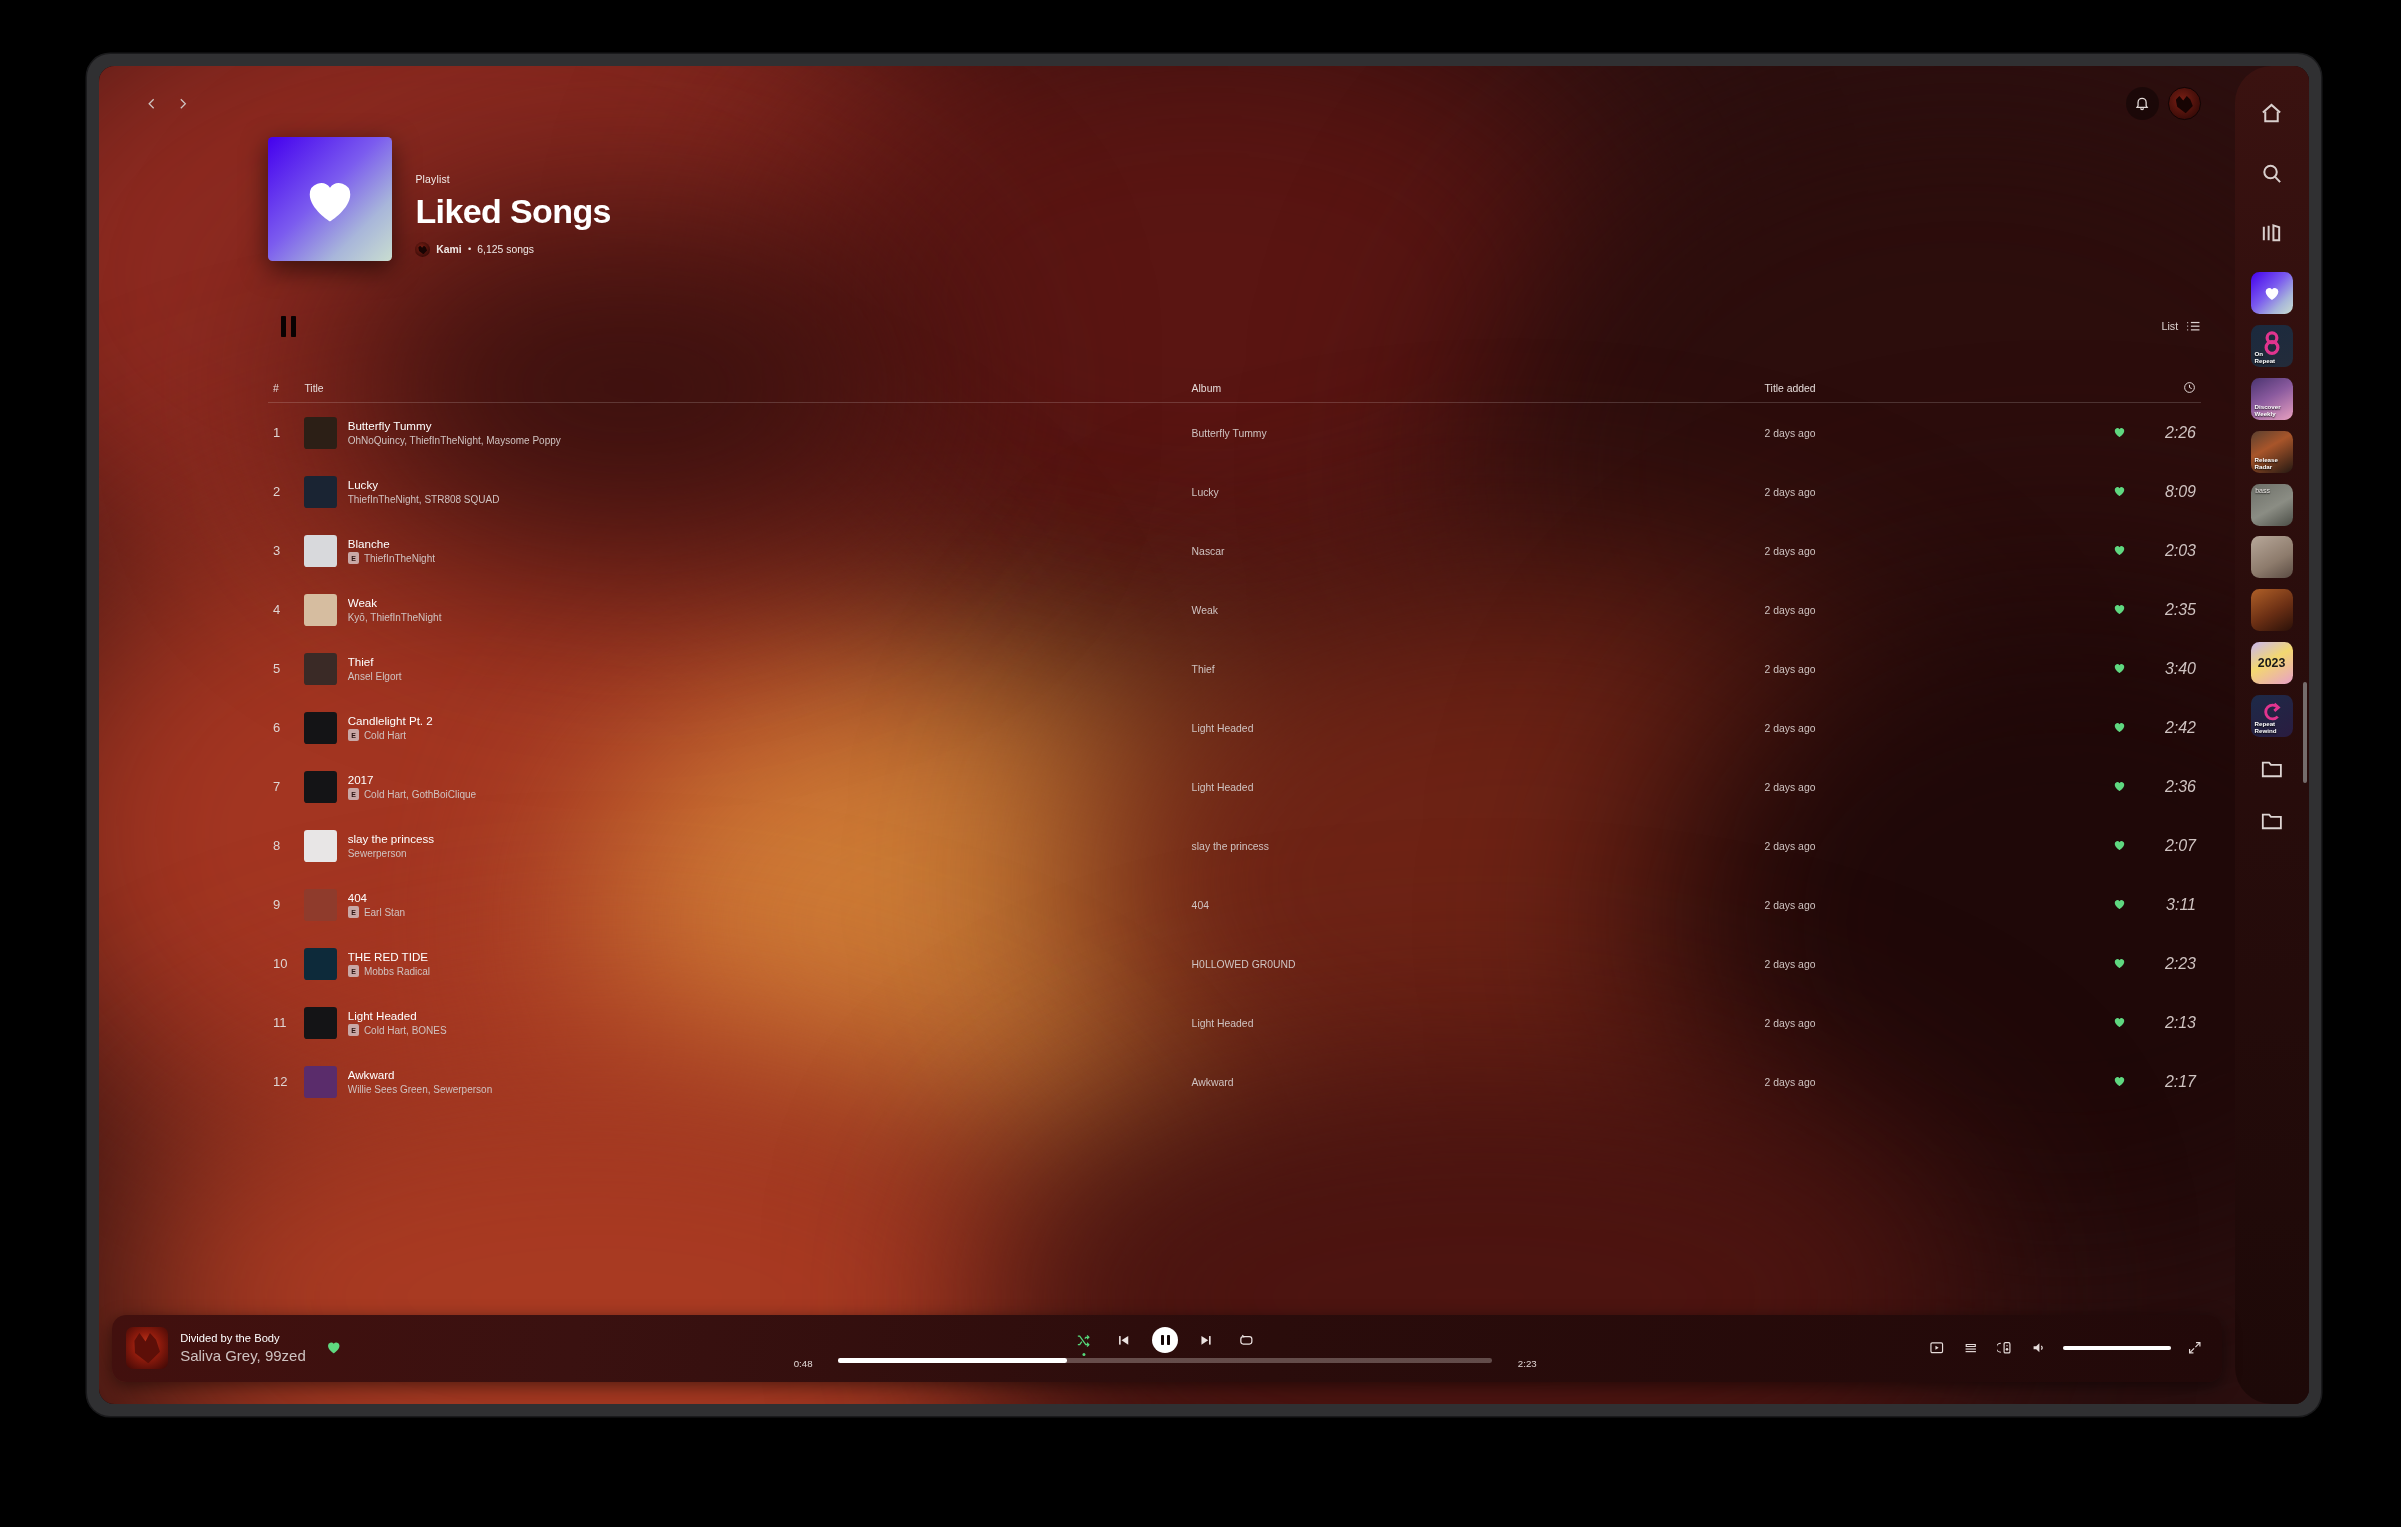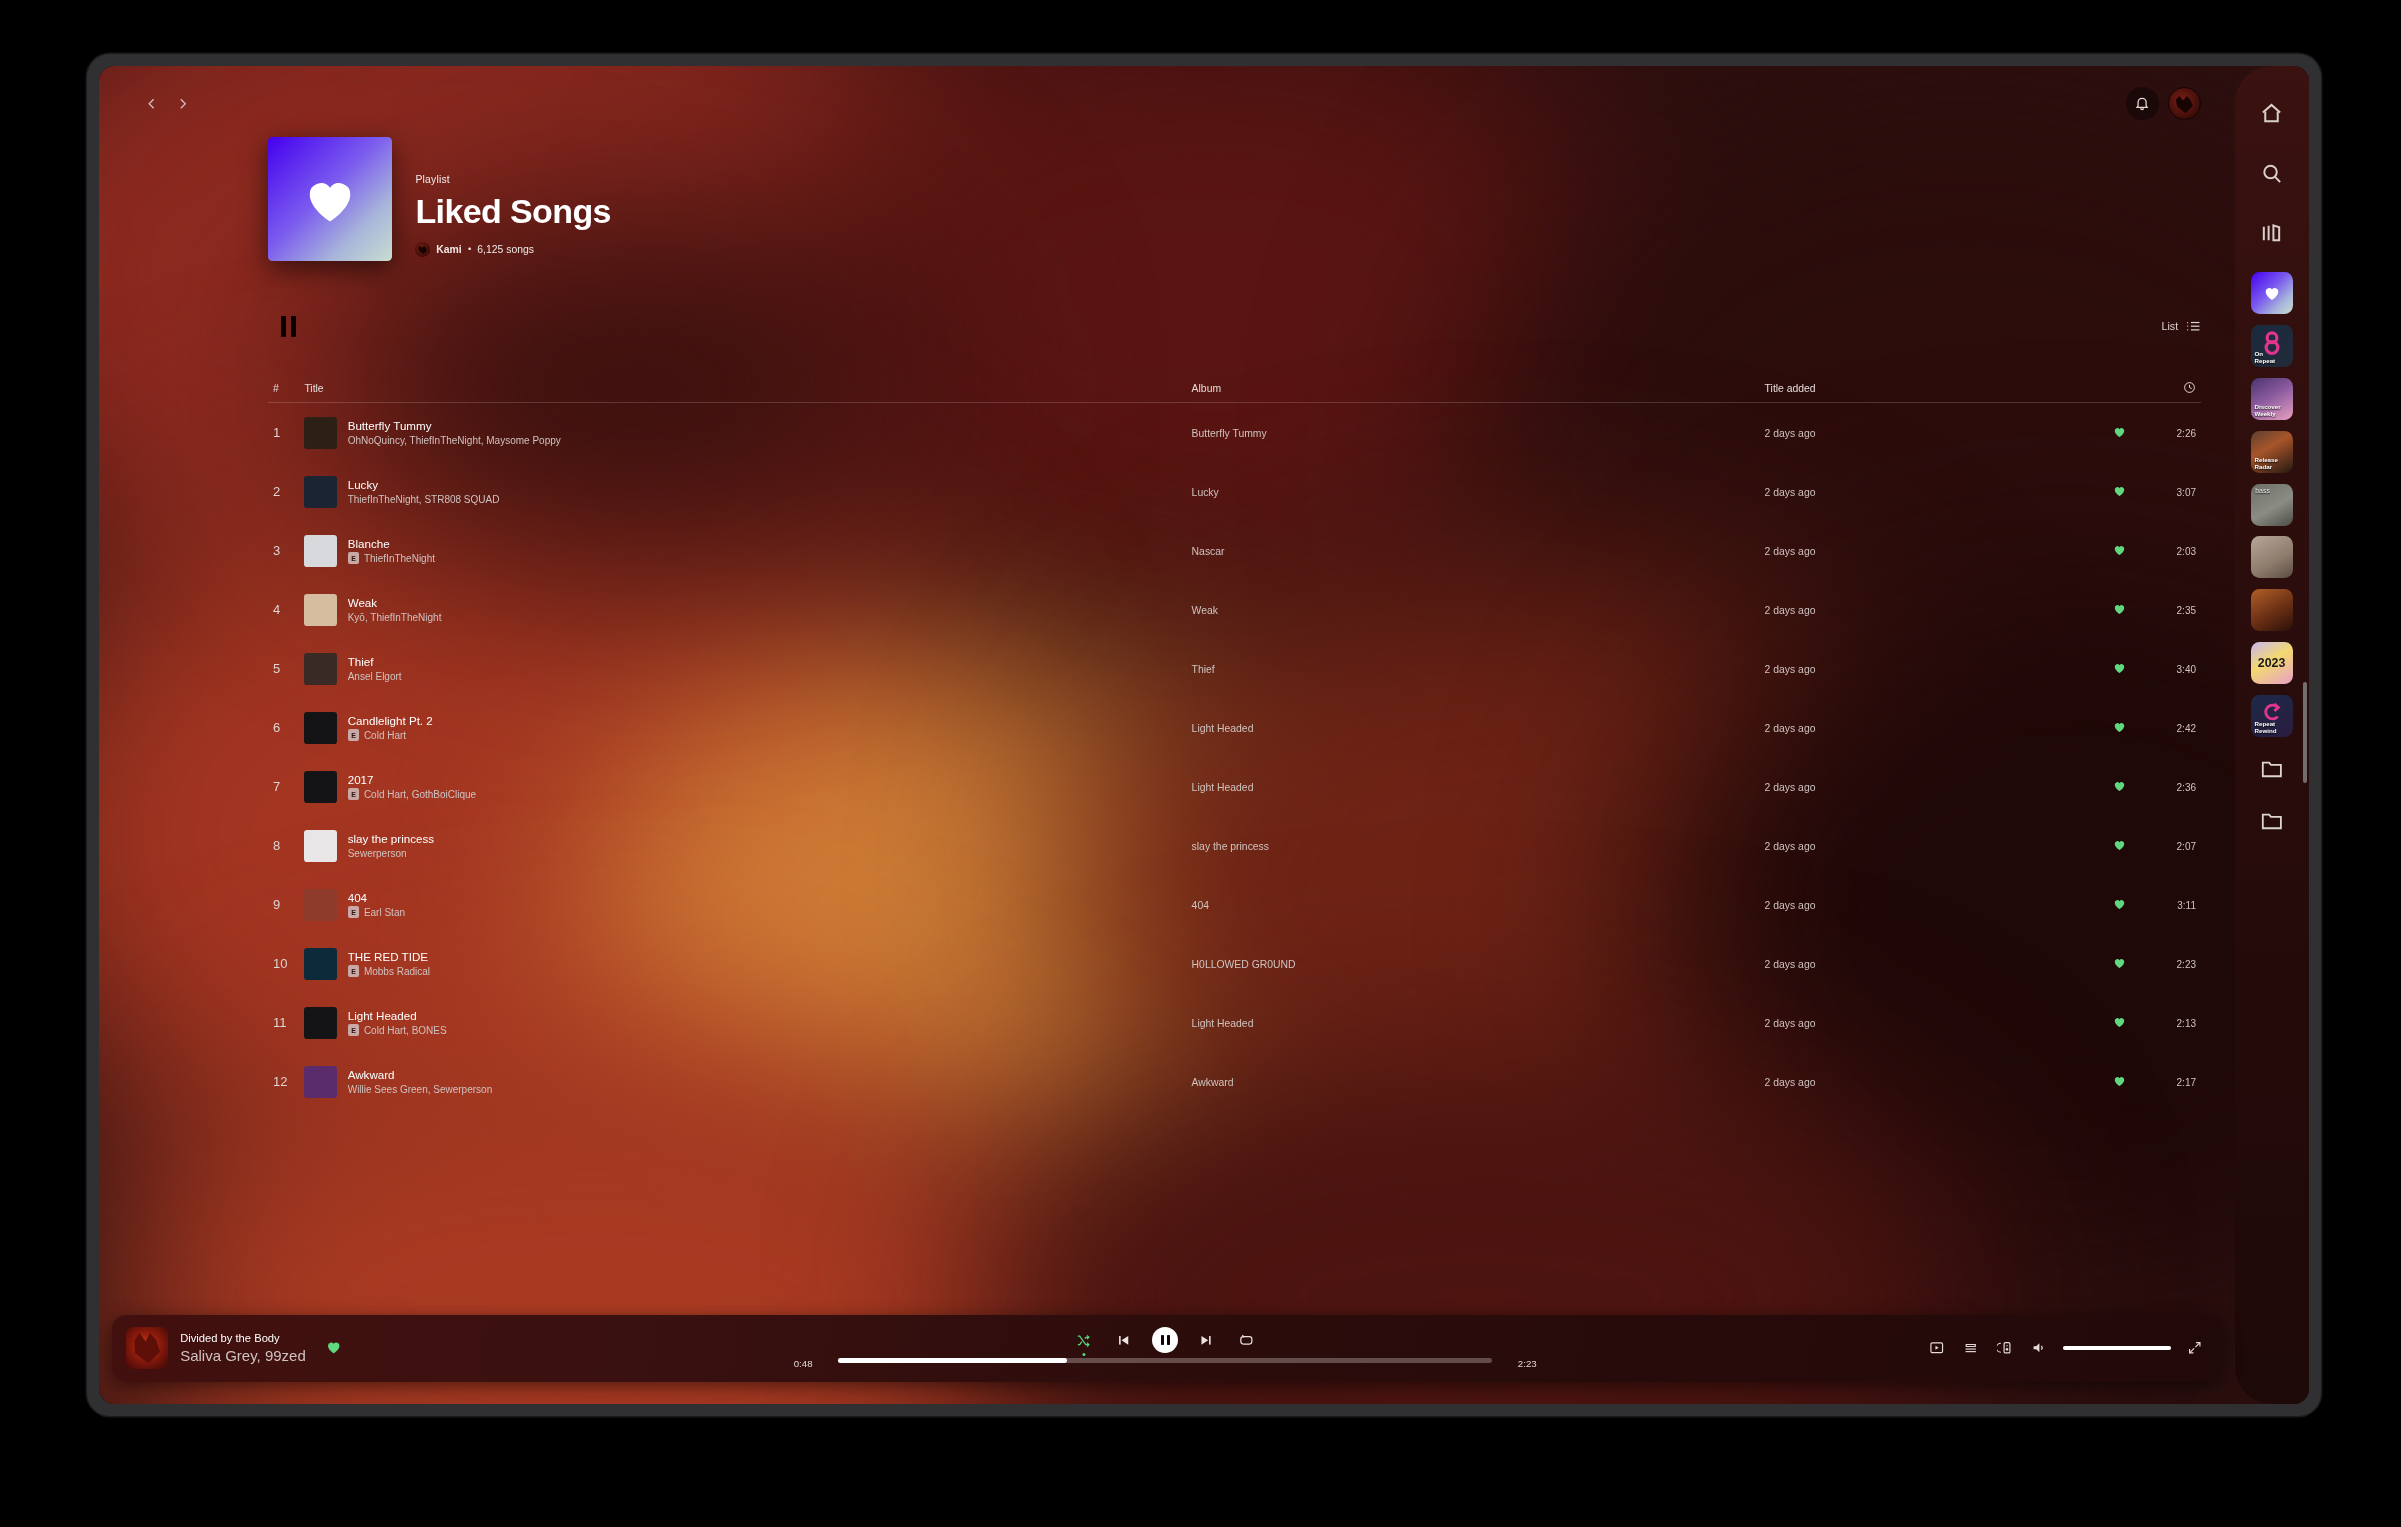--- a/index.html
+++ b/index.html
@@ -123,21 +123,21 @@
   .tname { font-size:11.6px; color:#ffffff; line-height:1.25; white-space:nowrap;
     overflow:hidden; text-overflow:ellipsis; }
   .tart { font-size:10px; color:#cfc2c0; line-height:1.3; display:flex;
     align-items:center; gap:4.6px; white-space:nowrap; }
   .ebadge { display:inline-flex; align-items:center; justify-content:center;
     width:11.6px; height:11.6px; border-radius:1.9px; background:#c9a8a6;
     color:#2a1210; font-size:7px; font-weight:700; flex:none; }
   .albtxt, .datetxt { color:#cfc3c1; font-size:10.4px; white-space:nowrap;
     overflow:hidden; text-overflow:ellipsis; }
   .heart { width:13px; height:11.6px; fill:#5fd880; display:inline-block; }
-  .durtxt { color:#cfc3c1; font-size:10px; }
+  .durtxt { color:#cfc3c1; font-size:16px;font-style:italic; }
 
   
   #player { position:absolute; left:12.4px; right:87px; bottom:22px; height:67px;
     border-radius:14px; z-index:50;
     background:linear-gradient(100deg,#42100e 0%,#3a1110 22%,#2a0c0b 55%,#220909 100%);
     display:flex; align-items:center; padding:0 17px 0 14px;
     box-shadow:0 4.6px 17px rgba(0,0,0,.5); }
   #nowinfo { display:flex; align-items:center; gap:12.4px; width:433px; flex:none; }
   #nowart { width:42px; height:42px; border-radius:7px; flex:none; overflow:hidden;
     position:relative;
@@ -303,21 +303,21 @@
                   <div class="tart">
                     <span>ThiefInTheNight, STR808 SQUAD</span>
                   </div>
                 </div>
               </div>
               <div class="c-alb"><span class="albtxt">Lucky</span></div>
               <div class="c-date"><span class="datetxt">2 days ago</span></div>
               <div class="c-like"><svg class="heart" viewBox="0 0 24 22">
                   <path d="M12 21s-9-5.6-9-12a5 5 0 0 1 9-3 5 5 0 0 1 9 3c0 6.4-9 12-9 12z"></path>
                 </svg></div>
-              <div class="c-dur"><span class="durtxt">3:07</span></div>
+              <div class="c-dur"><span class="durtxt">8:09</span></div>
             </div>
             <div class="trow">
               <div class="c-num"><span class="idx">3</span></div>
               <div class="c-ttl tcell">
                 <div class="thumb" style="background:#d8d9dc"></div>
                 <div style="min-width:0">
                   <div class="tname">Blanche</div>
                   <div class="tart">
                     <span class="ebadge">E</span>
                     <span>ThiefInTheNight</span>

